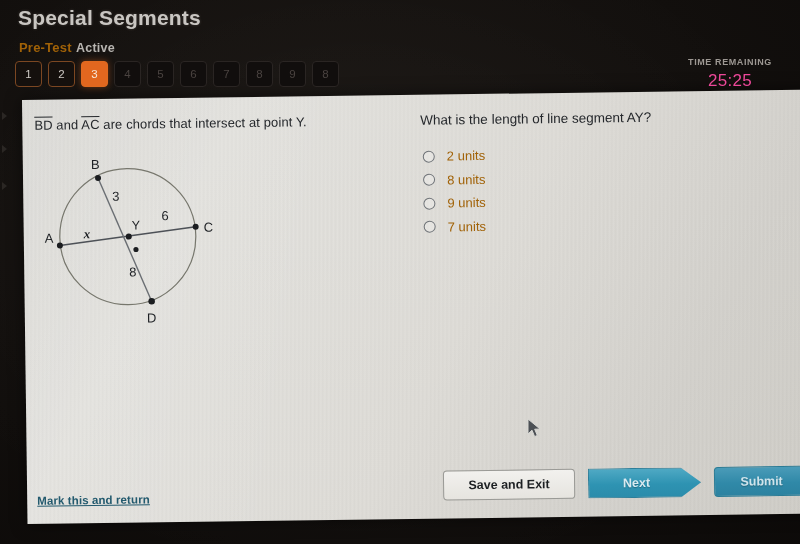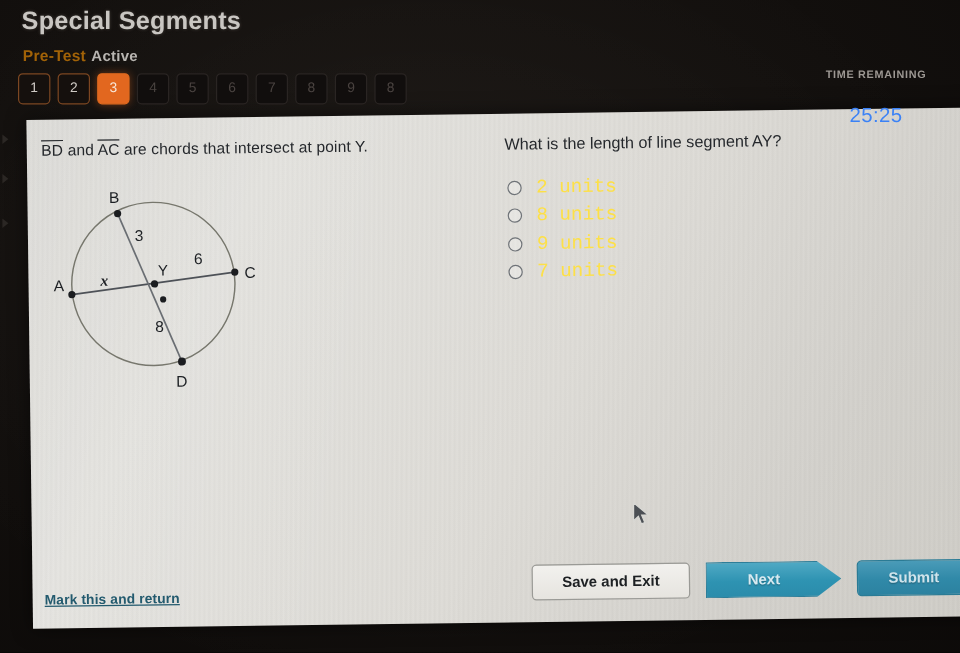--- a/index.html
+++ b/index.html
@@ -105,22 +105,22 @@
     width: 140px;
   }
   .timer-lbl {
     font-size: 9px;
     font-weight: bold;
     color: #9d9893;
     letter-spacing: 0.6px;
   }
   .timer-val {
     font-size: 17px;
-    color: #3b82f6;
-    margin-top: 20px;
+    color: #ec4899;
+    margin-top: 4px;
     letter-spacing: 0.3px;
   }
 
   
   .page-wrap {
     position: absolute;
     left: 22px; top: 100px;
     width: 790px;
     height: 424px;
     transform: rotate(-0.75deg);
@@ -191,23 +191,22 @@
     width: 10px;
     height: 10px;
     border: 1.3px solid #6f7378;
     border-radius: 50%;
     margin-right: 12px;
     margin-left: 2px;
     background: rgba(255,255,255,0.25);
     flex: 0 0 auto;
   }
   .opt-label {
-    font-size: 16px;
-    color: #fde047;
-    font-family: Liberation Mono, monospace;
+    font-size: 13px;
+    color: #a16207;
   }
 
   
   .mark-link {
     position: absolute;
     left: 10px; bottom: 17px;
     font-size: 11.5px;
     color: #235a6e;
     text-decoration: underline;
     font-weight: bold;

